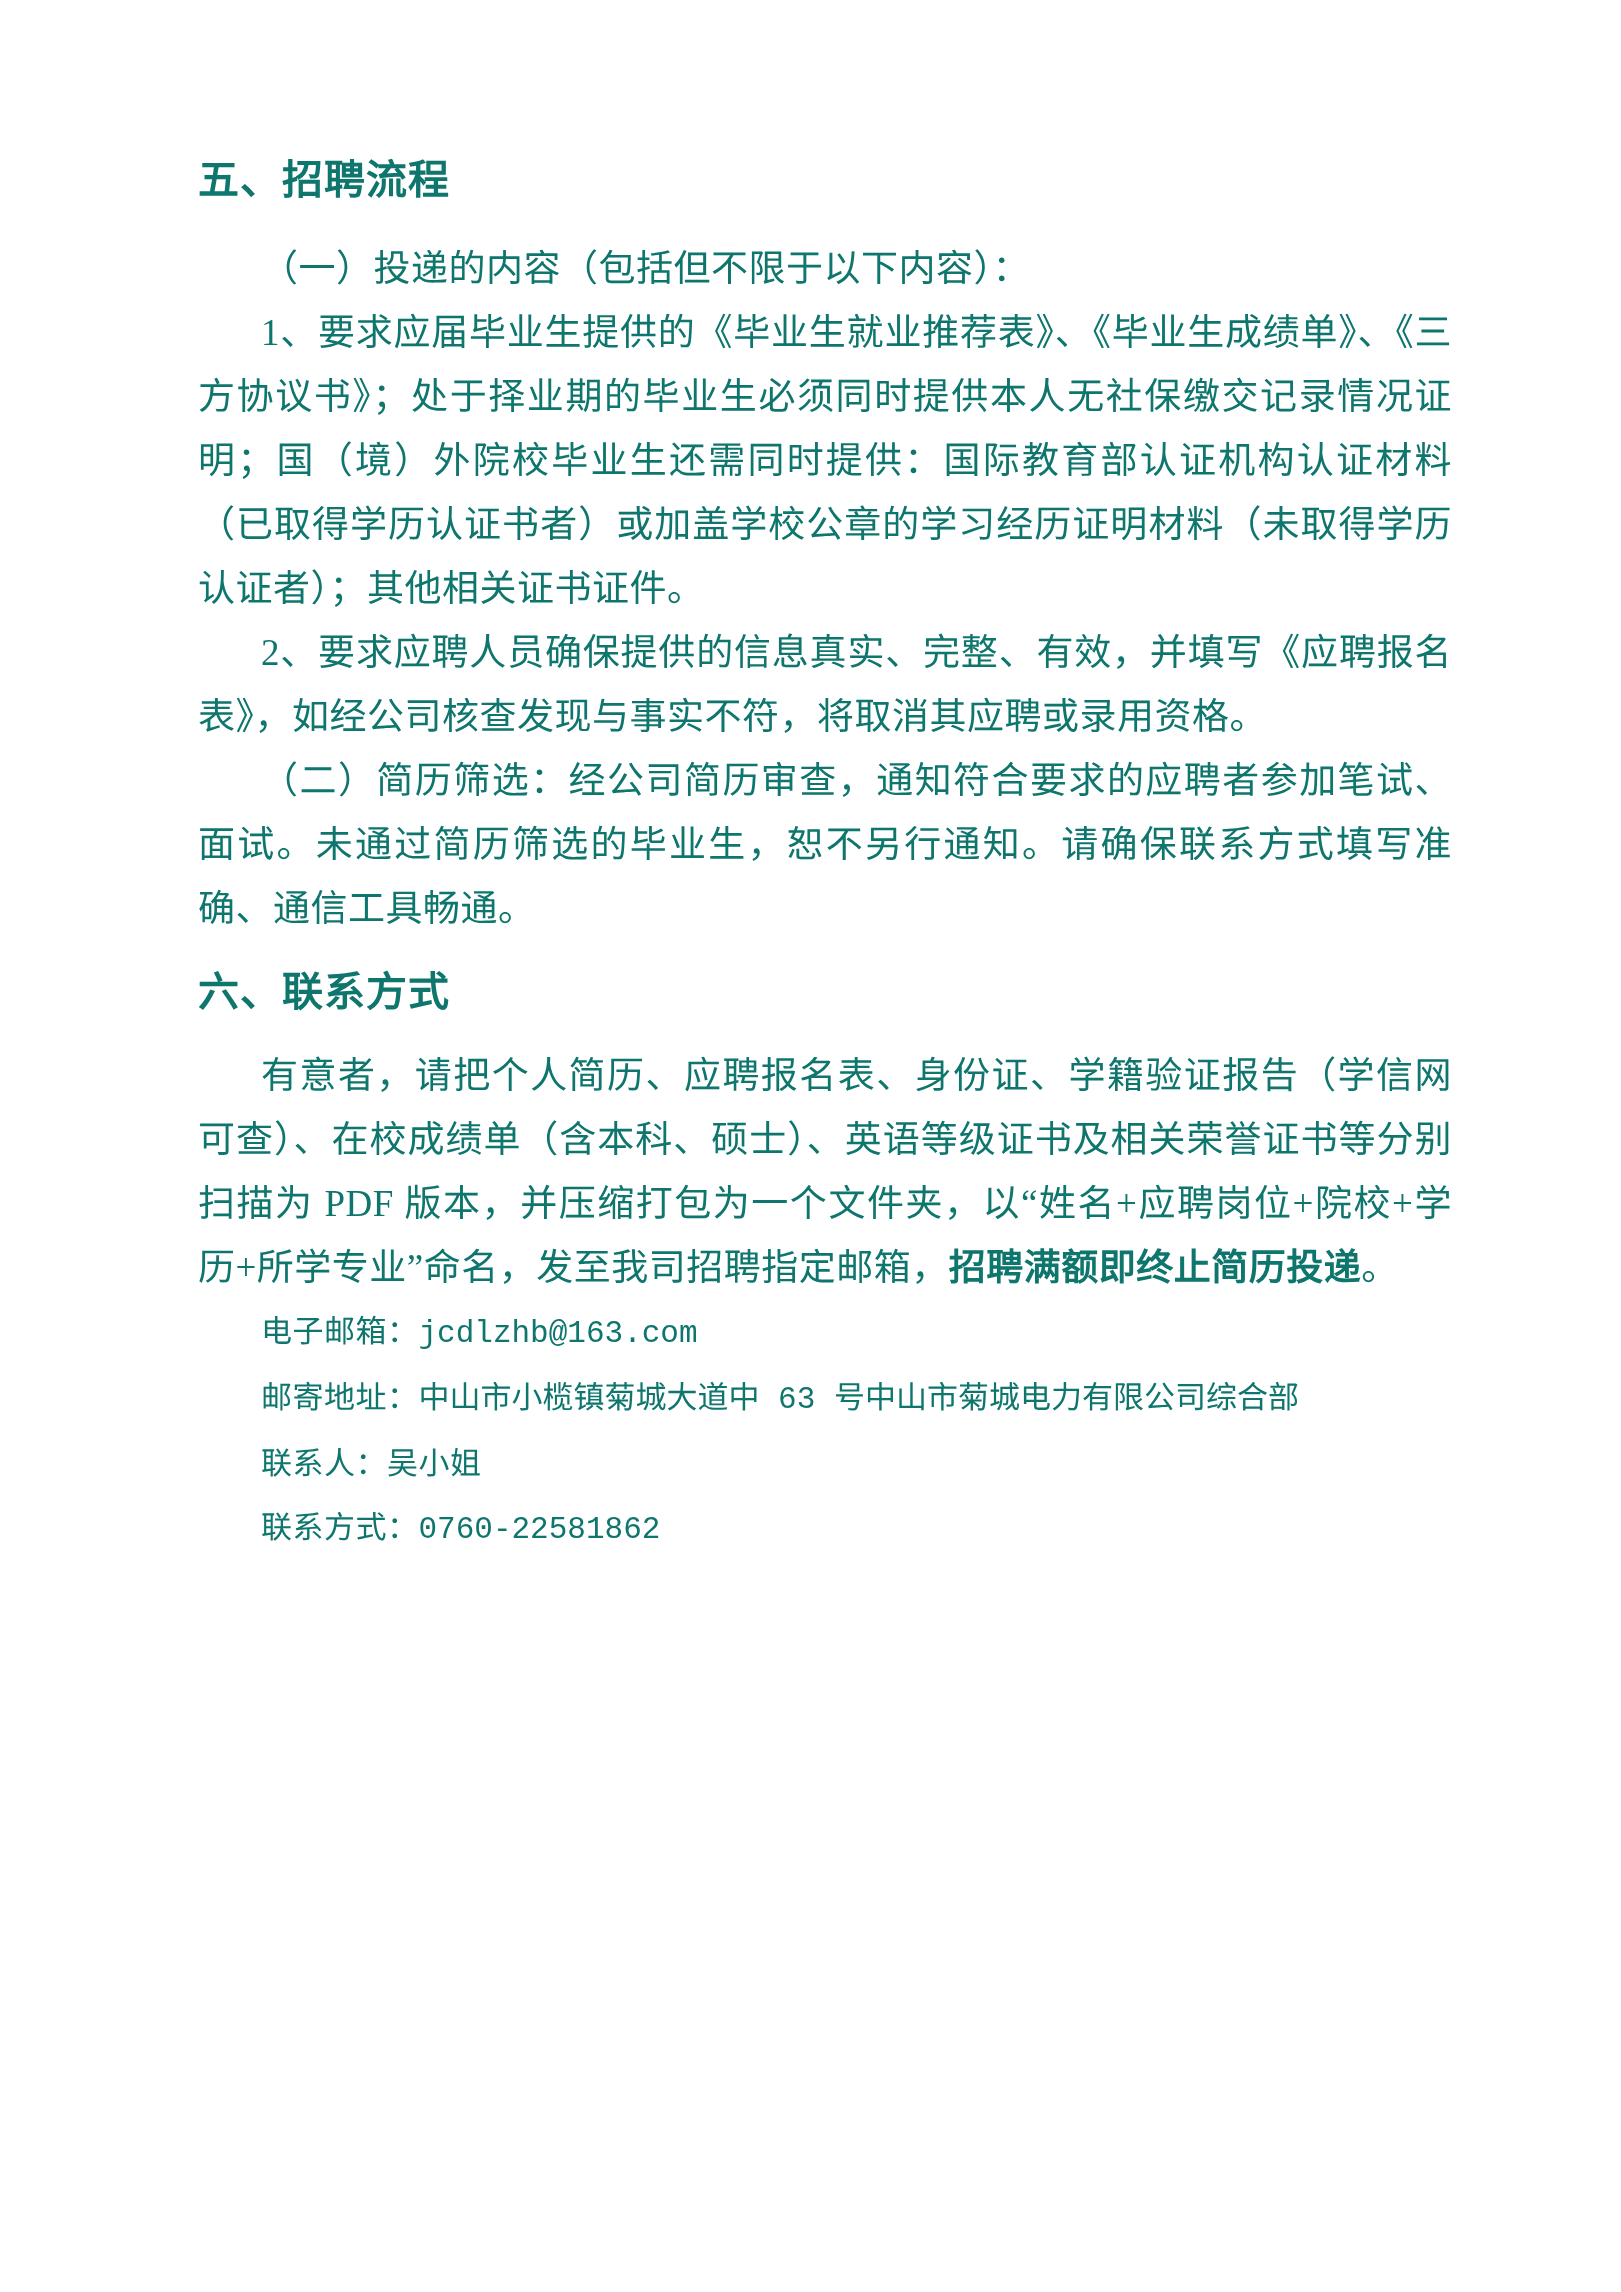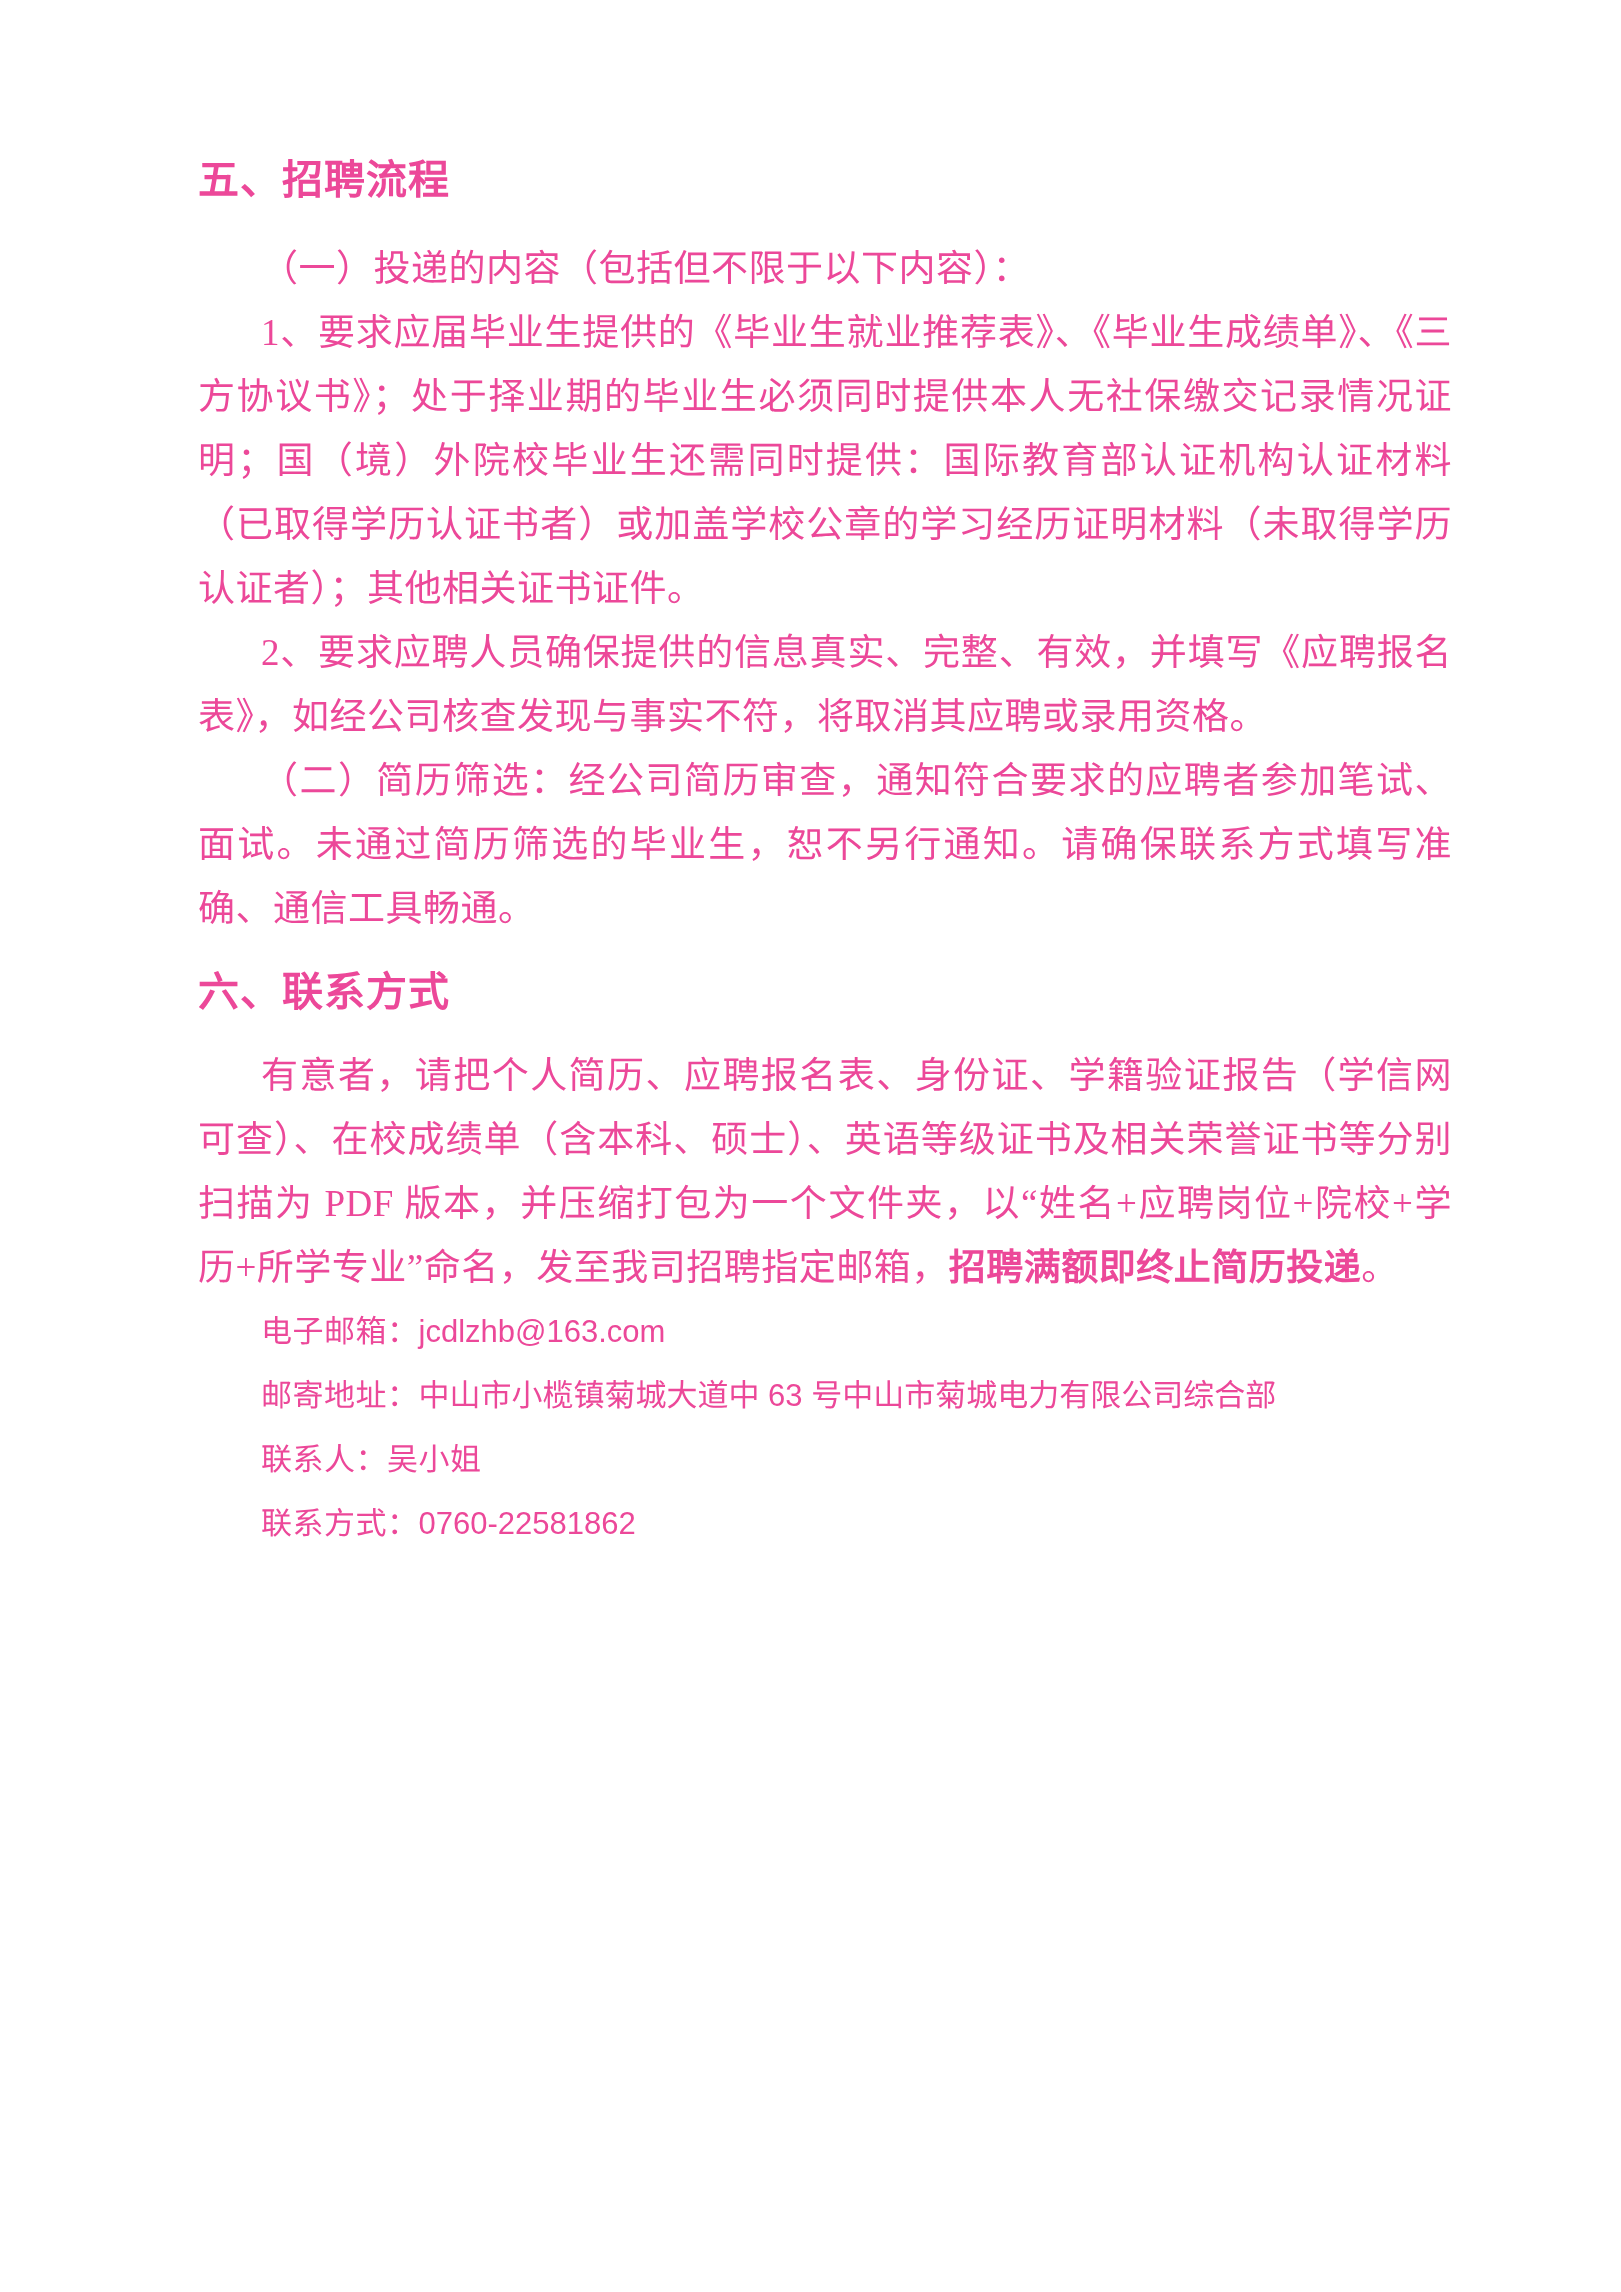--- a/index.html
+++ b/index.html
@@ -7,21 +7,21 @@
     padding: 0;
     background: #ffffff;
   }
   .page {
     position: relative;
     width: 1621px;
     height: 1779px;
     background: #ffffff;
     box-sizing: border-box;
     padding: 155px 169px 0 198px;
-    color: #ec4899;
+    color: #0f766e;
     font-family: "Liberation Serif", "DejaVu Serif", serif;
     overflow: hidden;
   }
   .section-heading {
     font-family: "Liberation Sans", "DejaVu Sans", sans-serif;
     font-weight: bold;
     font-size: 41px;
     line-height: 51px;
     margin: 0 0 31px 0;
     letter-spacing: 1px;
@@ -44,21 +44,21 @@
     text-underline-offset: 7.8px;
   }
   .contact-line {
     font-size: 31px;
     line-height: 64px;
     margin: 0;
     text-indent: 63px;
     letter-spacing: 0.5px;
   }
   .value {
-    font-family: Liberation Sans, sans-serif;
+    font-family: Liberation Mono, monospace;
     letter-spacing: 0;
   }
 </style>
 </head>
 <body>
 
 <div class="page">
 
   <h1 class="section-heading">五、招聘流程</h1>
 

